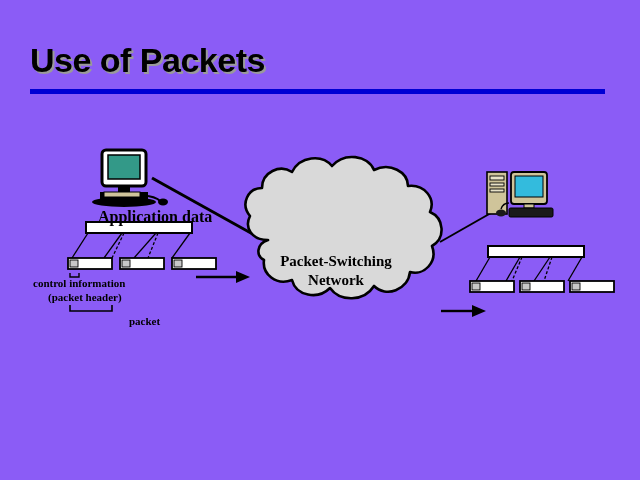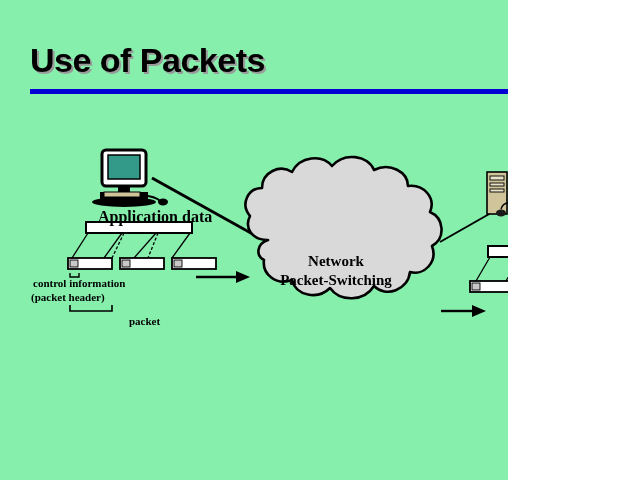--- a/index.html
+++ b/index.html
@@ -2,23 +2,23 @@
 <html><head>
 <meta charset="utf-8">
 <style>
   html, body {
     margin: 0;
     padding: 0;
     background: #ffffff;
   }
   #slide {
     position: relative;
-    width: 508px;
+    width: 640px;
     height: 480px;
-    background: #86efac;
+    background: #8b5cf6;
     overflow: hidden;
     font-family: "Liberation Serif", serif;
   }
 
   
   #title {
     position: absolute;
     left: 30px;
     top: 41px;
     font-family: "Liberation Sans", sans-serif;
@@ -59,21 +59,21 @@
     left: 98px;
     top: 208px;
     font-size: 16px;
   }
   #lbl-control1 {
     left: 33px;
     top: 277px;
     font-size: 11px;
   }
   #lbl-control2 {
-    left: 31px;
+    left: 48px;
     top: 291px;
     font-size: 11px;
   }
   #lbl-packet {
     left: 83px;
     top: 315px;
     font-size: 11px;
     margin-left: 46px;
   }
   #cloud-text {
@@ -226,17 +226,17 @@
 
   <div class="lbl" id="lbl-appdata">Application data</div>
 
   <div class="lbl" id="lbl-control1">control information</div>
 
   <div class="lbl" id="lbl-control2">(packet header)</div>
 
   <div class="lbl" id="lbl-packet">packet</div>
 
   <div id="cloud-text">
+    <div>Packet-Switching</div>
     <div>Network</div>
-    <div>Packet-Switching</div>
   </div>
 
 </div>
 
 </body></html>

